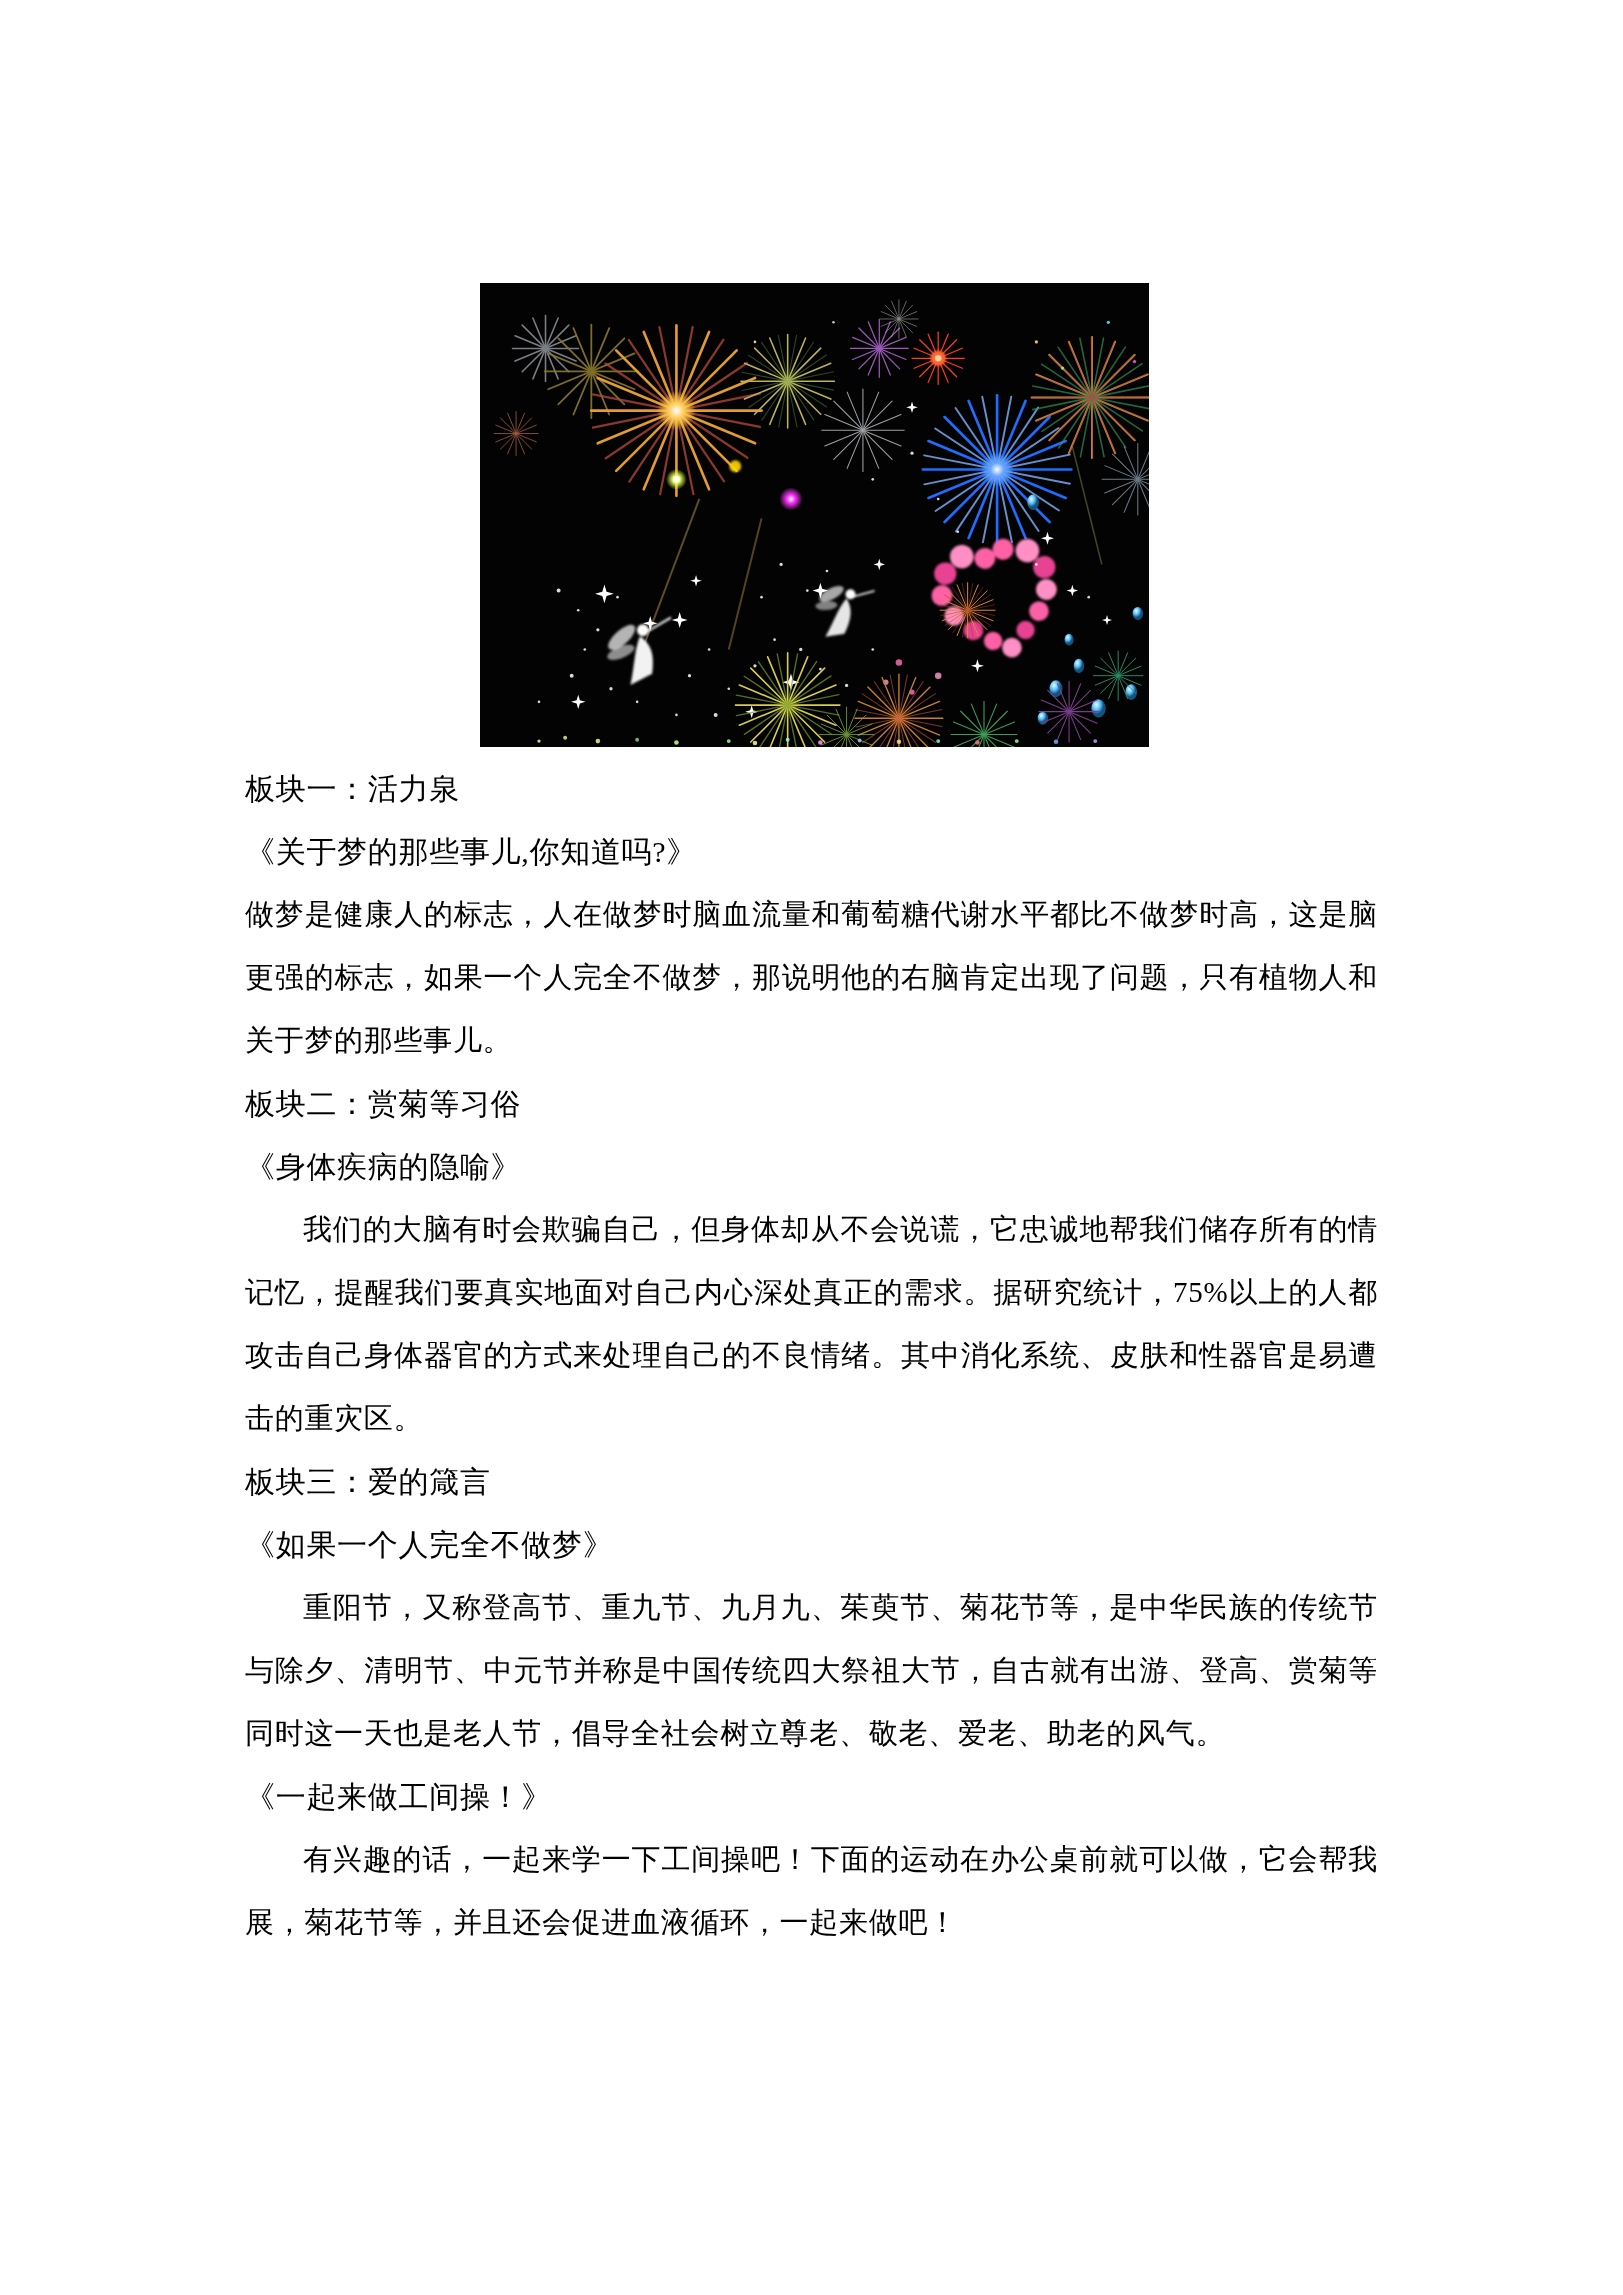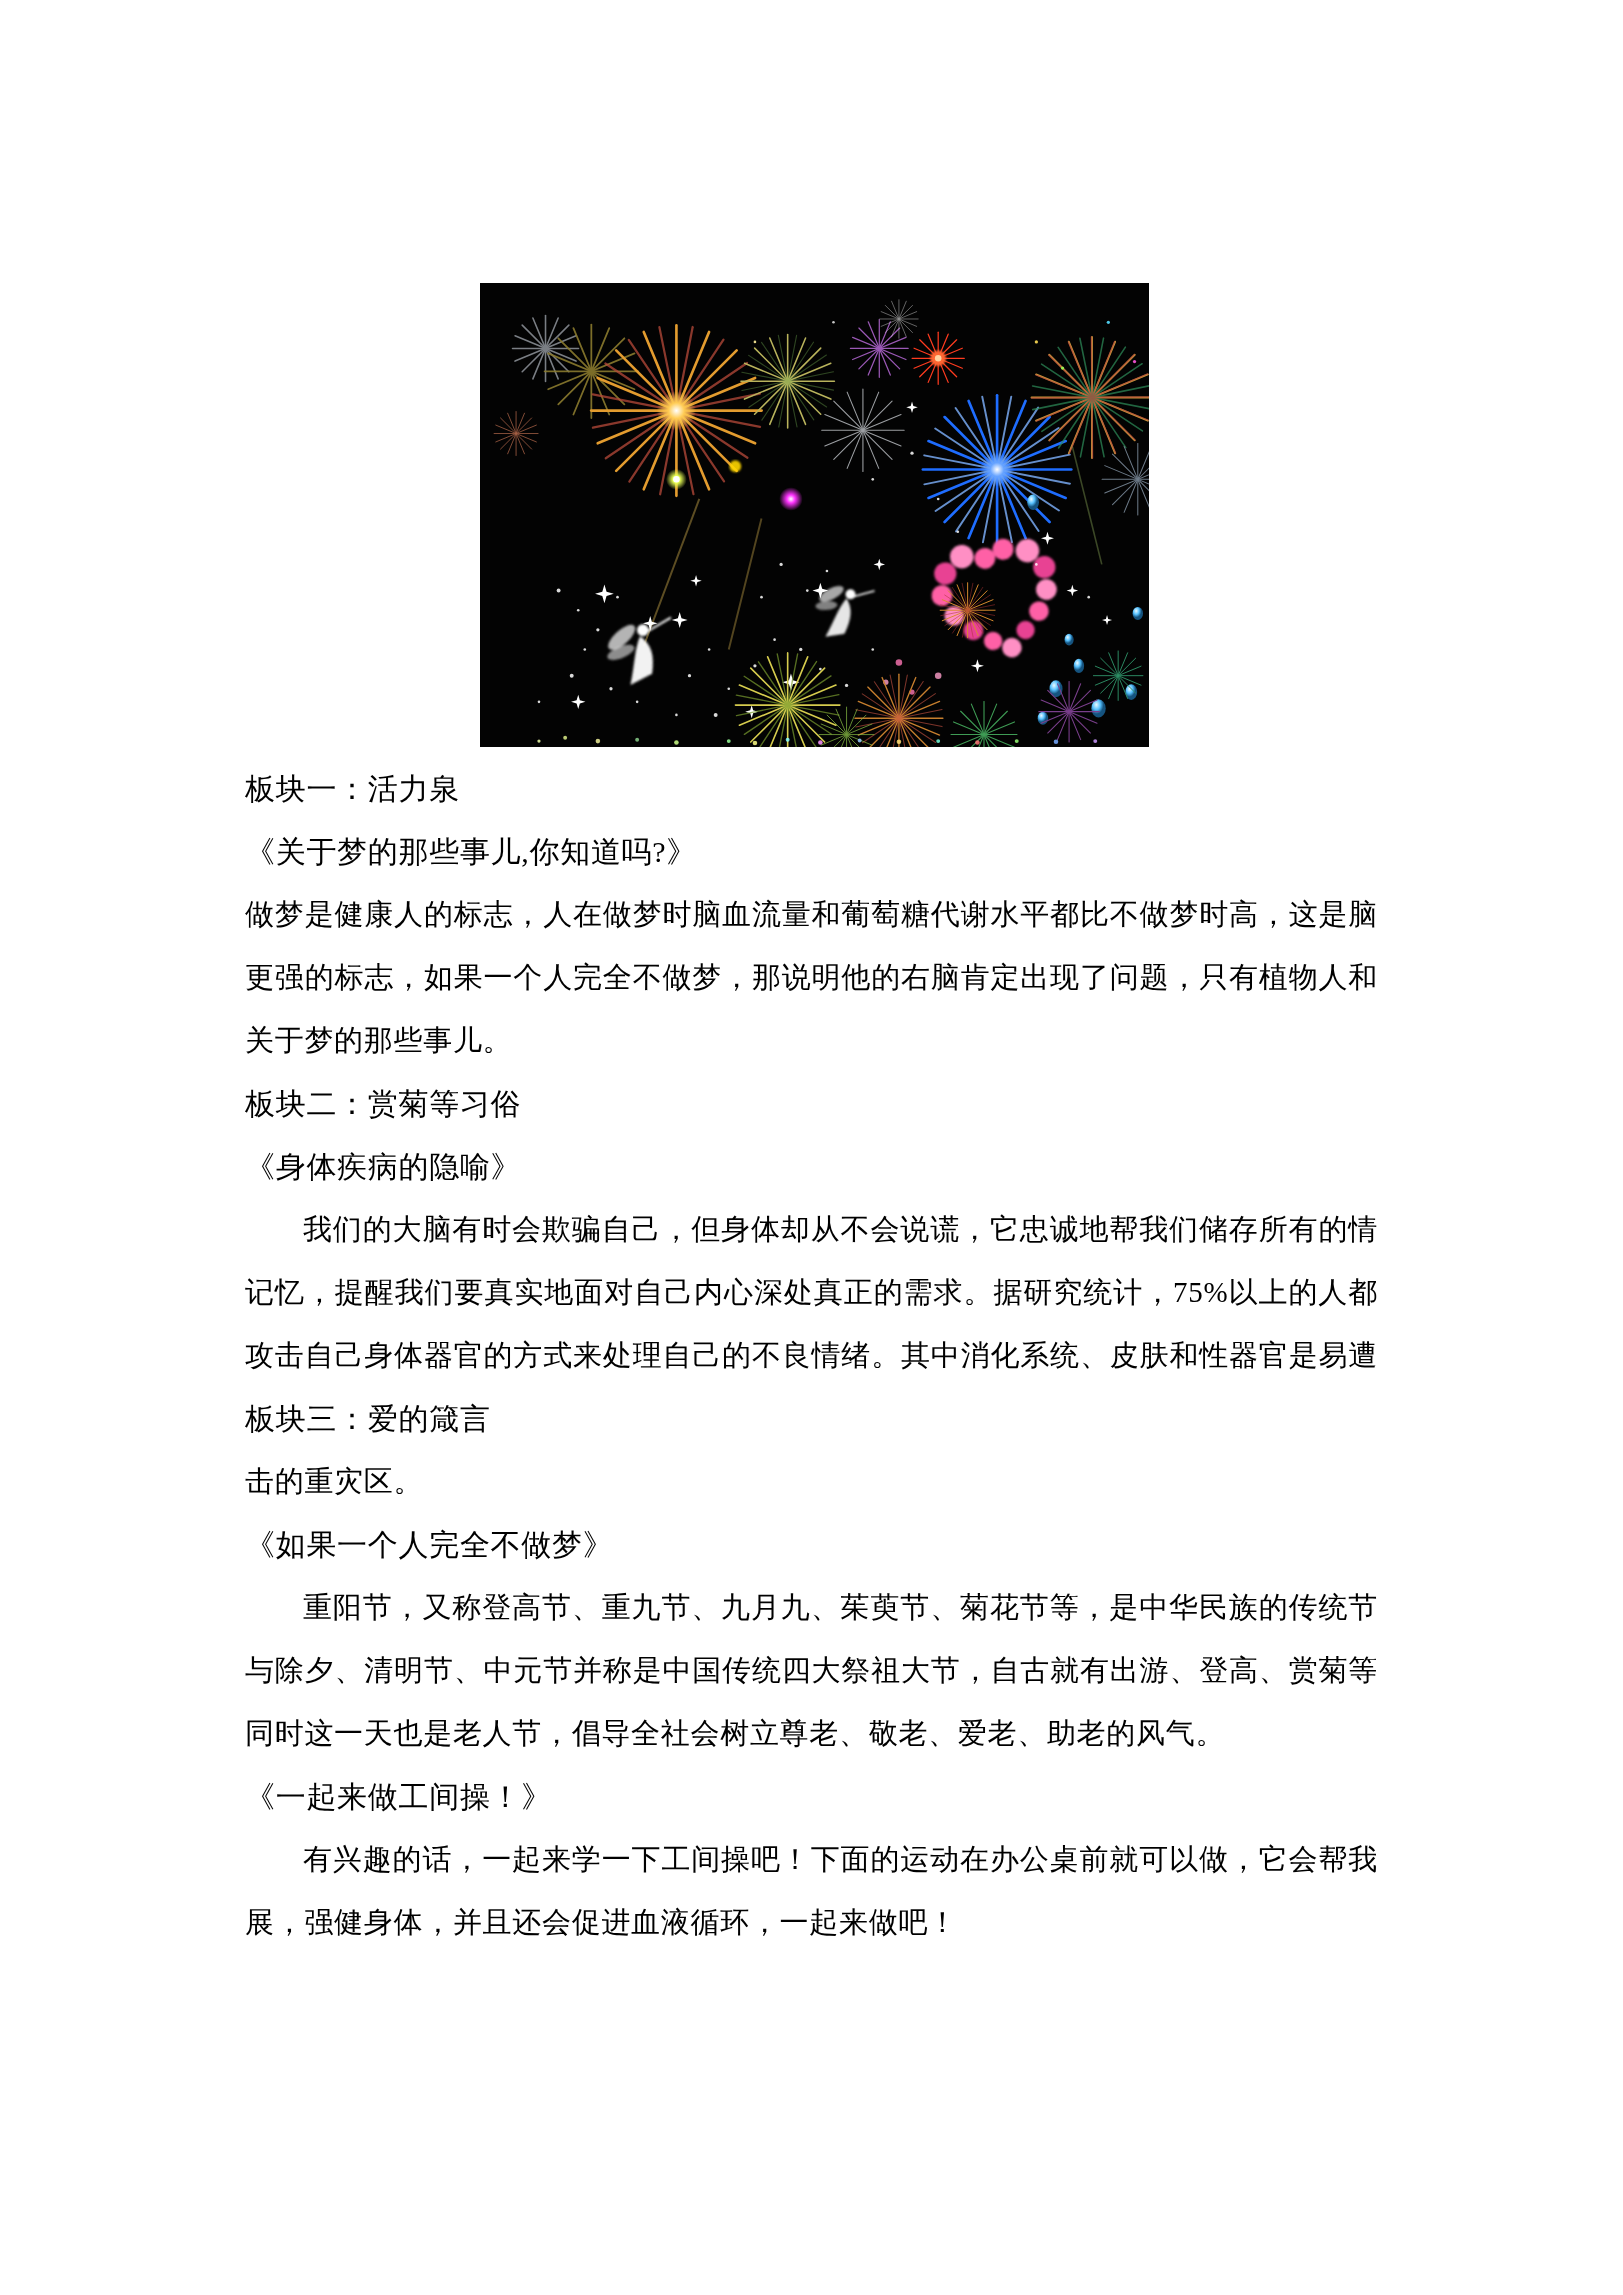--- a/index.html
+++ b/index.html
@@ -251,23 +251,23 @@
   <div class="line h">板块一：活力泉</div>
   <div class="line t">《关于梦的那些事儿,你知道吗?》</div>
   <div class="line fill">做梦是健康人的标志，人在做梦时脑血流量和葡萄糖代谢水平都比不做梦时高，这是脑功能</div>
   <div class="line fill">更强的标志，如果一个人完全不做梦，那说明他的右脑肯定出现了问题，只有植物人和痴呆</div>
   <div class="line">关于梦的那些事儿。</div>
   <div class="line h">板块二：赏菊等习俗</div>
   <div class="line t">《身体疾病的隐喻》</div>
   <div class="line fill ind">我们的大脑有时会欺骗自己，但身体却从不会说谎，它忠诚地帮我们储存所有的情绪</div>
   <div class="line fill">记忆，提醒我们要真实地面对自己内心深处真正的需求。据研究统计，75%以上的人都会以</div>
   <div class="line fill">攻击自己身体器官的方式来处理自己的不良情绪。其中消化系统、皮肤和性器官是易遭受攻</div>
+  <div class="line">击的重灾区。</div>
   <div class="line h">板块三：爱的箴言</div>
-  <div class="line">击的重灾区。</div>
   <div class="line t">《如果一个人完全不做梦》</div>
   <div class="line fill ind">重阳节，又称登高节、重九节、九月九、茱萸节、菊花节等，是中华民族的传统节日，</div>
   <div class="line fill">与除夕、清明节、中元节并称是中国传统四大祭祖大节，自古就有出游、登高、赏菊等习俗。</div>
   <div class="line">同时这一天也是老人节，倡导全社会树立尊老、敬老、爱老、助老的风气。</div>
   <div class="line t">《一起来做工间操！》</div>
   <div class="line fill ind">有兴趣的话，一起来学一下工间操吧！下面的运动在办公桌前就可以做，它会帮我们舒</div>
-  <div class="line">展，强健身体，并且还会促进血液循环，一起来做吧！</div>
+  <div class="line">展，菊花节等，并且还会促进血液循环，一起来做吧！</div>
 </div>
 
 
 </body></html>

